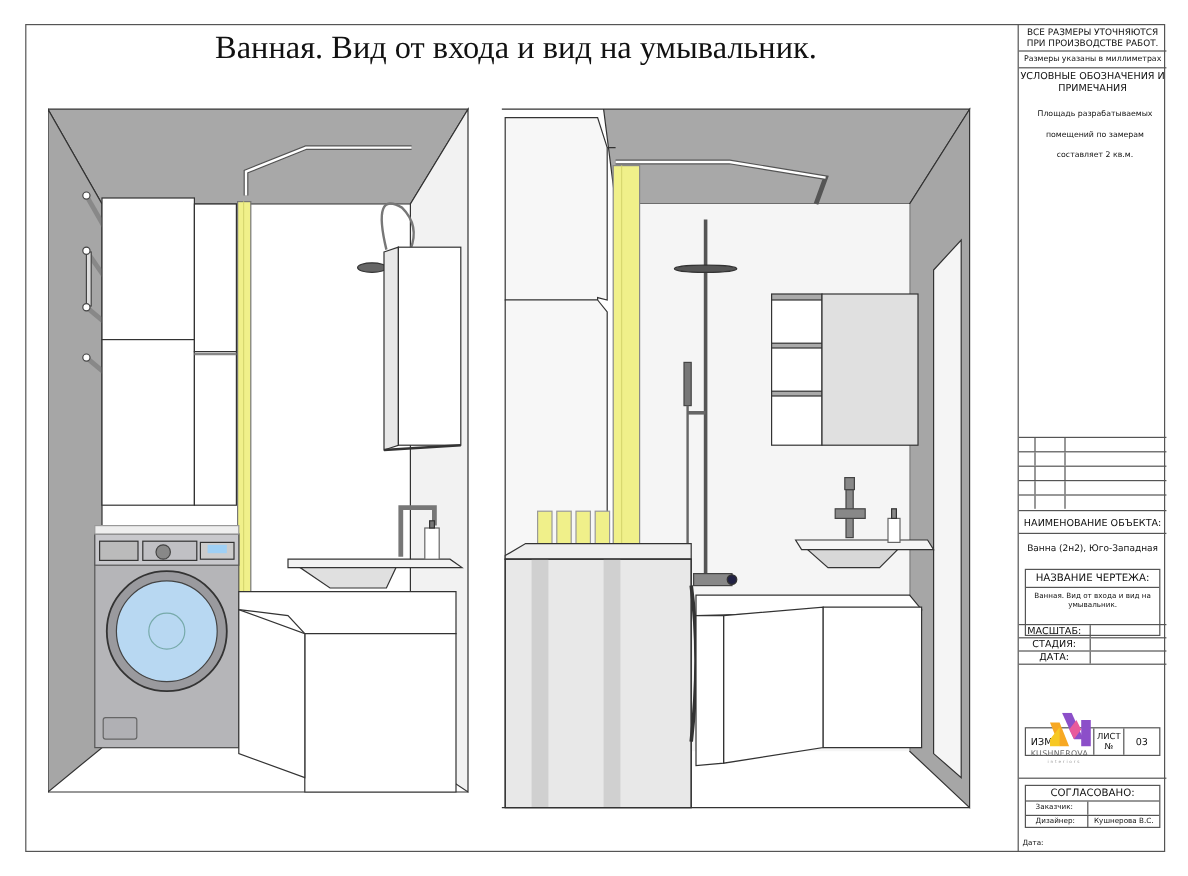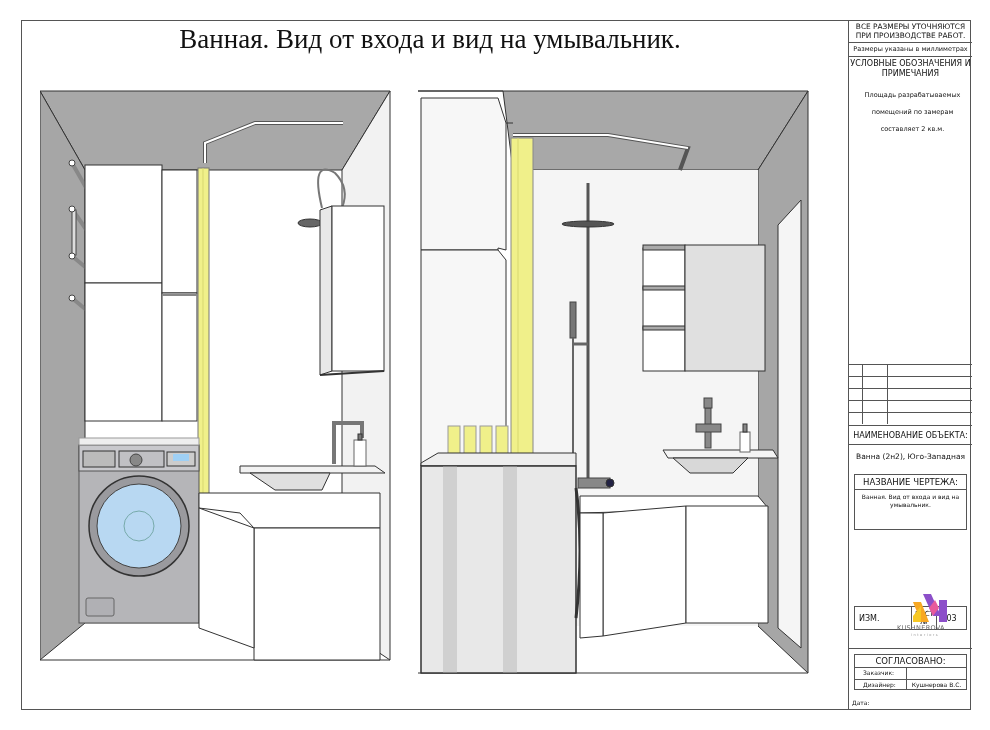--- a/index.html
+++ b/index.html
@@ -34,21 +34,21 @@
   .tb .drw-box .h { height: 15px; border-bottom: 1px solid #555; text-align: center; font-size: 8.5px; line-height: 14px; }
   .tb .drw-box .v { text-align: center; font-size: 6px; line-height: 8px; padding-top: 3px; }
   .tb .scale-tbl { position: absolute; top: 500px; left: 0; width: 123px; border-top: 1px solid #555; }
   .tb .scale-tbl .r { height: 11px; border-bottom: 1px solid #555; display: flex; font-size: 8px; line-height: 10px; }
   .tb .scale-tbl .r .k { width: 60px; border-right: 1px solid #555; text-align: center; }
   .tb .izm { position: absolute; top: 546px; left: 5px; width: 113px; height: 24px; border: 1px solid #555; display: flex; font-size: 8px; margin-top: 40px; }
   .tb .izm div { display: flex; align-items: center; justify-content: center; }
   .tb .izm .a { width: 57px; justify-content: flex-start; padding-left: 4px; border-right: 1px solid #555; }
   .tb .izm .b { width: 25px; border-right: 1px solid #555; line-height: 8px; text-align: center; flex-direction: column; font-size: 7px; }
   .tb .izm .c { flex: 1; }
-  .tb .logo { position: absolute; top: 574px; left: 10px; width: 70px; height: 52px; margin-left: 38px; }
+  .tb .logo { position: absolute; top: 574px; left: 10px; width: 70px; height: 52px; }
   .tb .logo .brand { position: absolute; top: 30px; left: 0; font-size: 6.5px; letter-spacing: 0.3px; color: #666; }
   .tb .logo .sub { position: absolute; top: 39px; left: 14px; font-size: 3.5px; letter-spacing: 1.5px; color: #999; }
   .tb .appr-line { position: absolute; top: 628px; left: 0; width: 123px; border-top: 1px solid #555; }
   .tb .appr { position: absolute; top: 634px; left: 5px; width: 113px; height: 36px; border: 1px solid #555; }
   .tb .appr .h { height: 13px; border-bottom: 1px solid #555; text-align: center; font-size: 8.5px; line-height: 12px; }
   .tb .appr .r { height: 11px; display: flex; font-size: 6px; line-height: 10px; }
   .tb .appr .r + .r { border-top: 1px solid #555; }
   .tb .appr .r .k { width: 52px; border-right: 1px solid #555; padding-left: 8px; }
   .tb .appr .r .v { flex: 1; text-align: center; }
   .tb .date { position: absolute; top: 679px; left: 3px; font-size: 6px; }
@@ -259,20 +259,34 @@
   </div>
 
   <div class="obj-hdr">НАИМЕНОВАНИЕ ОБЪЕКТА:</div>
   <div class="obj-val">Ванна (2н2), Юго-Западная</div>
 
   <div class="drw-box">
     <div class="h">НАЗВАНИЕ ЧЕРТЕЖА:</div>
     <div class="v">Ванная. Вид от входа и вид на умывальник.</div>
   </div>
 
+  <div class="scale-tbl">
+    <div class="r">
+        <span class="k">МАСШТАБ:</span>
+        <span></span>
+      </div>
+    <div class="r">
+        <span class="k">СТАДИЯ:</span>
+        <span></span>
+      </div>
+    <div class="r">
+        <span class="k">ДАТА:</span>
+        <span></span>
+      </div>
+  </div>
 
   <div class="izm">
     <div class="a">ИЗМ.</div>
     <div class="b">
       <span>ЛИСТ</span>
       <span>№</span>
     </div>
     <div class="c">03</div>
   </div>
 

